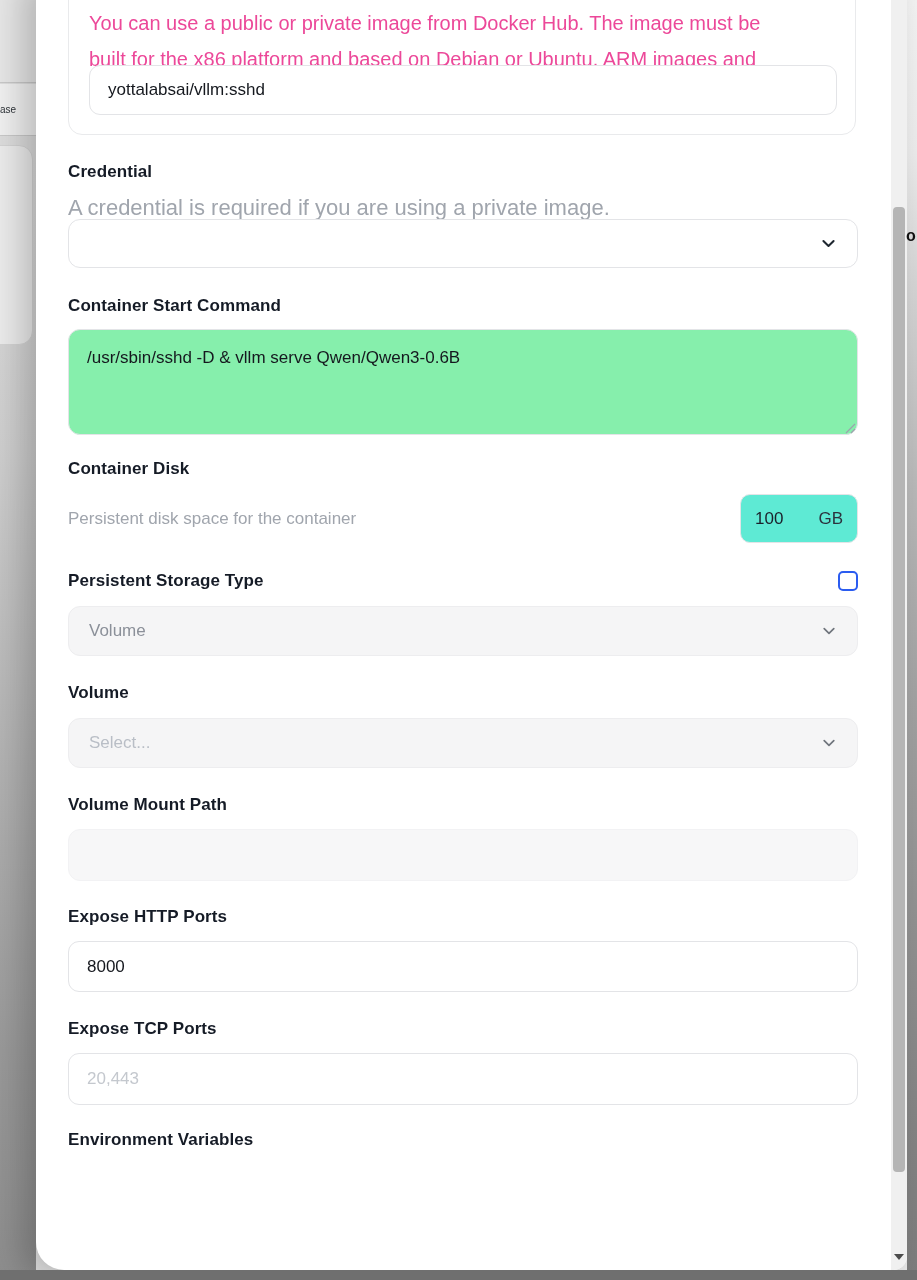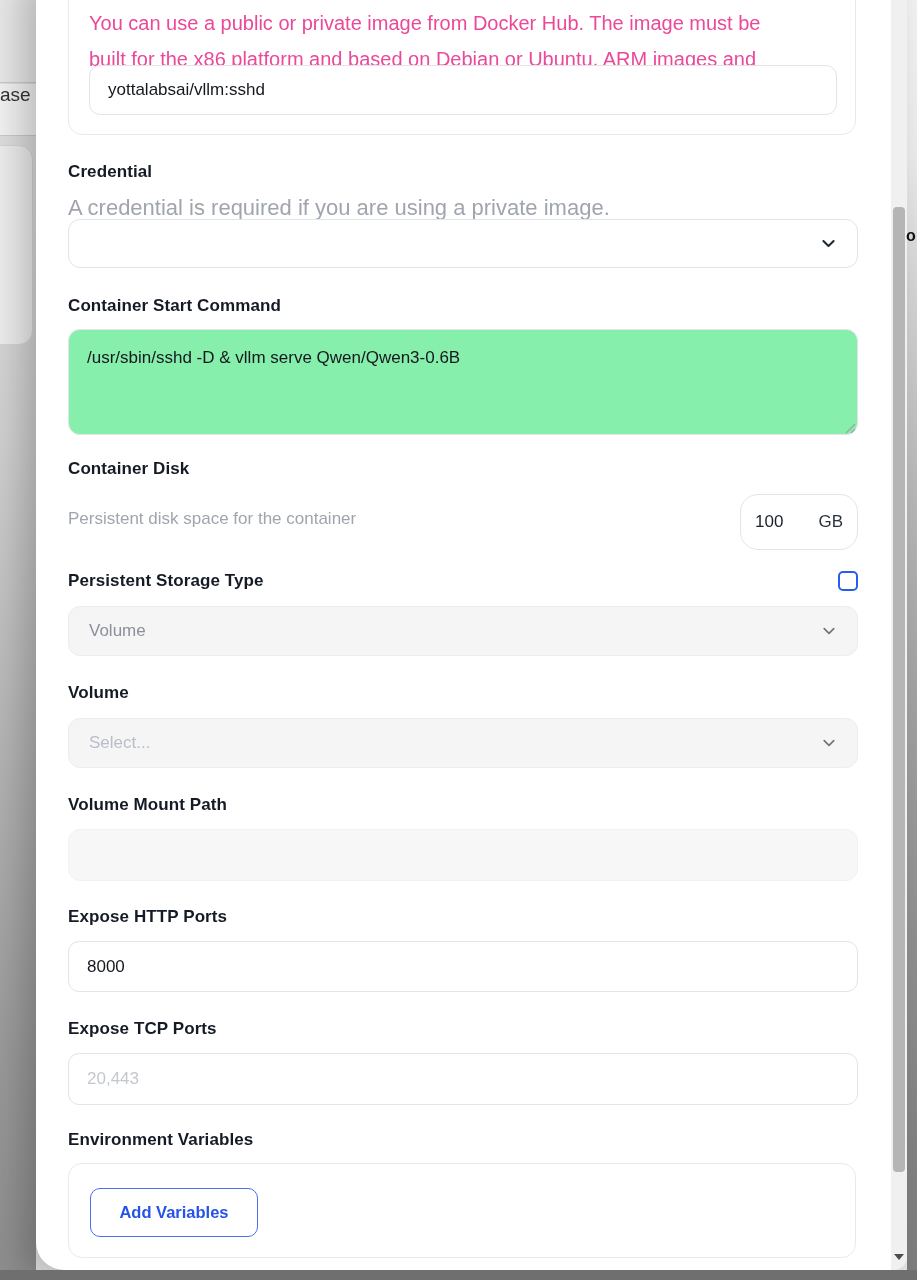--- a/index.html
+++ b/index.html
@@ -16,21 +16,21 @@
     position: absolute; left: 0; top: 0; width: 36px; height: 1280px;
     background: linear-gradient(180deg, #e0e0e0 0%, #dcdcdc 15%, #cfcfcf 35%, #b2b2b2 60%, #9a9a9a 82%, #8d8d8d 100%);
   }
   .bg-tabbar {
     position: absolute; left: 0; top: 0; width: 36px; height: 83px;
     background: #e7e7e7; border-bottom: 1px solid #c9c9c9;
   }
   .bg-tab-active {
     position: absolute; left: 0; top: 84px; width: 36px; height: 52px;
     background: #f1f1f1; border-bottom: 1px solid #c9c9c9;
-    font-size: 19px; color: #2e3338; display: flex; 
+    font-size: 10px; color: #2e3338; display: flex; align-items: center;
   }
   .bg-card {
     position: absolute; left: -62px; top: 145px; width: 95px; height: 200px;
     background: #ececec; border: 1px solid #d4d4d4; border-radius: 14px;
   }
   .bg-card-text {
     position: absolute; right: 7px; top: 126px; font-size: 17px; color: #9aa0a8;
   }
   .bg-right {
     position: absolute; left: 907px; top: 0; width: 10px; height: 1280px;
@@ -110,22 +110,22 @@
   .cmd-textarea {
     position: absolute; left: 68px; top: 329px; width: 790px; height: 106px;
     background: #86efac; border: 1px solid #e3e4e7; border-radius: 12px;
     font-family: "Liberation Sans", "DejaVu Sans", sans-serif;
     font-size: 17px; color: #15181e; padding: 16px 18px; line-height: 24px;
     resize: none; outline: none;
   }
   .resize-handle { position: absolute; left: 844px; top: 420px; width: 12px; height: 12px; }
 
   .disk-box {
-    position: absolute; left: 740px; top: 494px; width: 118px; height: 56px;
-    background: #ffffff; border: 1px solid #e3e4e7; border-radius: 18px;
+    position: absolute; left: 740px; top: 494px; width: 118px; height: 49px;
+    background: #5eead4; border: 1px solid #e3e4e7; border-radius: 10px;
     display: flex; align-items: center; justify-content: space-between; padding: 0 14px;
   }
   .disk-value { font-size: 17px; color: #1b212b; }
   .disk-unit { font-size: 17px; color: #2c333e; text-align: center; }
 
   .checkbox {
     position: absolute; left: 838px; top: 571px; width: 20px; height: 20px;
     border: 2.5px solid #2b5cf0; border-radius: 5px; background: #fff; cursor: pointer;
   }
 
@@ -223,18 +223,15 @@
     <div class="field-label" style="top:795px;">Volume Mount Path</div>
     <div class="disabled-input"></div>
 
     <div class="field-label" style="top:907px;">Expose HTTP Ports</div>
     <input class="text-input" style="position: absolute; left: 68px; top: 941px; width: 790px; height: 51px;" value="8000">
 
     <div class="field-label" style="top:1019px;">Expose TCP Ports</div>
     <input class="text-input" style="position: absolute; left: 68px; top: 1053px; width: 790px; height: 52px;" placeholder="20,443">
 
     <div class="field-label" style="top:1130px;">Environment Variables</div>
-    <div class="card env-card">
-      <button class="add-btn">Add Variables</button>
-    </div>
 
   </div>
 </div>
 
 </body></html>

